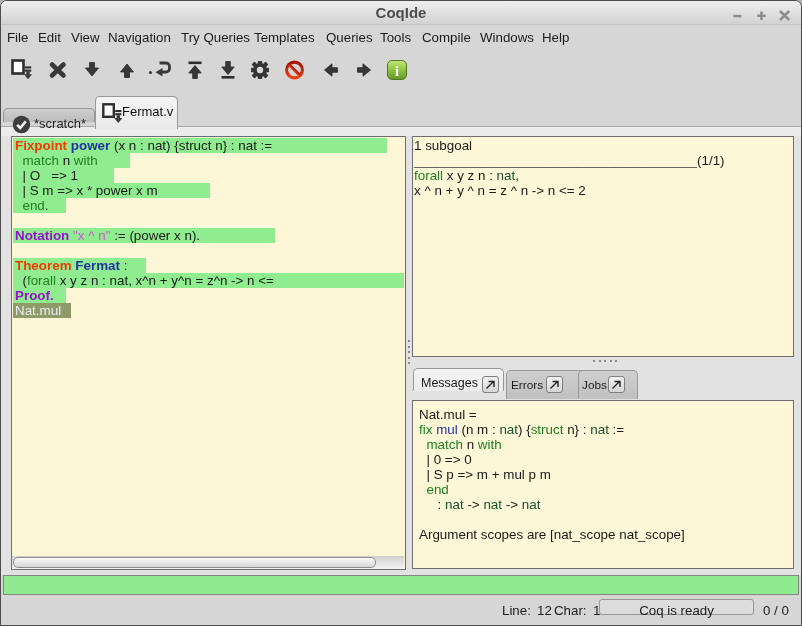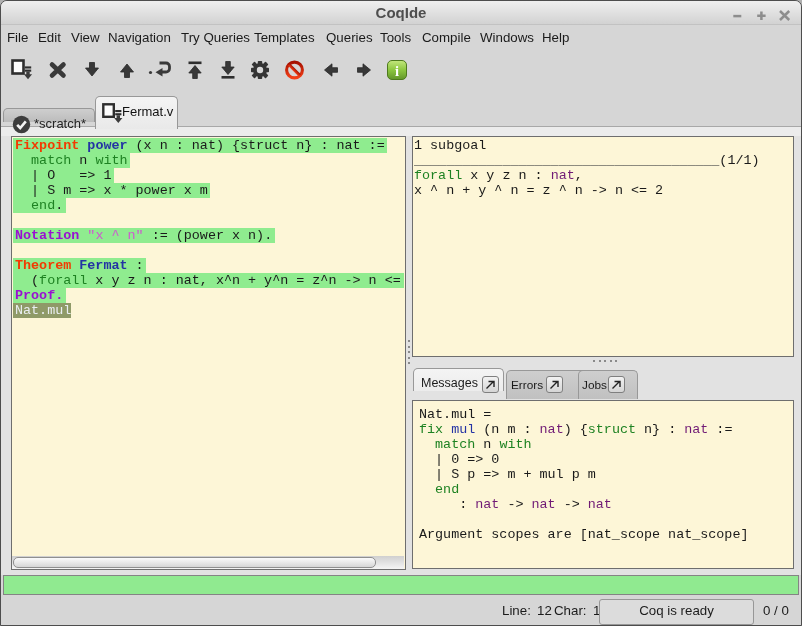--- a/index.html
+++ b/index.html
@@ -4,39 +4,39 @@
 *{margin:0;padding:0;box-sizing:border-box}
 html,body{width:802px;height:626px;overflow:hidden;background:#b0b0b0}
 body{position:relative;font-family:"Liberation Sans",sans-serif;color:#1c1c1c}
 .a{position:absolute}
 #win{left:0;top:0;width:802px;height:626px;background:#d6d6d6;border:1px solid #4d4d4d;border-radius:7px 7px 0 0}
 #title{left:1px;top:1px;width:800px;height:24px;background:linear-gradient(#efefef,#d2d2d2);border-radius:6px 6px 0 0;border-bottom:1px solid #c2c2c2}
 #title .t{width:100%;text-align:center;font-weight:bold;font-size:15px;line-height:24px;color:#4e4e4e}
 #menubar{left:1px;top:26px;width:660px;height:24px}
 .mi{position:absolute;top:0;font-size:13.3px;line-height:24px;color:#1b1b1b}
 .tabL{position:absolute;border:1px solid #989898;border-bottom:none;border-radius:5px 5px 0 0}
-.mono{position:absolute;font-family:Liberation Mono, monospace;font-size:13.4px;line-height:15px;white-space:pre;color:#1a1a1a}
+.mono{position:absolute;font-family:Liberation Sans, sans-serif;font-size:13.4px;line-height:15px;white-space:pre;color:#1a1a1a}
 .kO{color:#f23a02;font-weight:bold}
 .kN{color:#2433a4;font-weight:bold}
 .kG{color:#1e8222}
 .kP{color:#9a10d2;font-weight:bold}
 .kS{color:#cf59cf}
-.kB{color:#701a75}
+.kB{color:#14532d}
 .nv{color:#2433a4}
 .hl{position:absolute;background:#8fec8f;height:15px;left:13px}
 #codepanel{left:11px;top:136px;width:395px;height:434px;border:1px solid #6e6e6e;background:#fdf6d7}
 #goalpanel{left:412px;top:136px;width:382px;height:221px;border:1px solid #6e6e6e;background:#fdf6d7}
 #msgpanel{left:412px;top:400px;width:382px;height:169px;border:1px solid #6e6e6e;background:#fdf6d7}
 #pagearea{left:1px;top:127px;width:800px;height:448px;background:#e2e2e2}
 #pagestrip{left:1px;top:127px;width:800px;height:9px;background:#ececec}
 .dot{position:absolute;width:2px;height:2px;background:#8a8a8a}
 #greenbar{left:3px;top:575px;width:796px;height:20px;background:#90ea90;border:1px solid #848484}
 #statusbar{left:1px;top:595px;width:800px;height:30px;font-size:13.3px;line-height:31px}
 .sbt{position:absolute;top:0;font-size:13.3px;line-height:31px;color:#1b1b1b}
-#coqready{left:599px;top:599px;width:155px;height:26px;background:#dcdcdc;border:1px solid #979797;border-radius:3px;text-align:center;font-size:13.3px;line-height:21px}
+#coqready{left:599px;top:599px;width:155px;height:16px;background:#dcdcdc;border:1px solid #979797;border-radius:3px;text-align:center;font-size:13.3px;line-height:21px}
 .ntab{position:absolute;border:1px solid #989898;border-bottom:none;border-radius:5px 5px 0 0}
 .ntab .lbl{position:absolute;left:7px;top:0;font-size:11.8px;line-height:29px;color:#1b1b1b}
 .nbtn{position:absolute;width:17px;height:17px;background:linear-gradient(#f2f2f2,#d5d5d5);border:1px solid #7f7f7f;border-radius:3px}
 #scrollx{left:12px;top:556px;width:392px;height:13px;background:linear-gradient(#cfcfcf,#f5f5f5)}
 #scrollpill{left:13px;top:557px;width:363px;height:11px;background:linear-gradient(#fbfbfb,#d6d6d6);border:1px solid #8f8f8f;border-radius:5px}
 </style></head>
 <body>
 <div class="a" id="win"></div>
 <div class="a" id="title">
     <div class="t">CoqIde</div>

